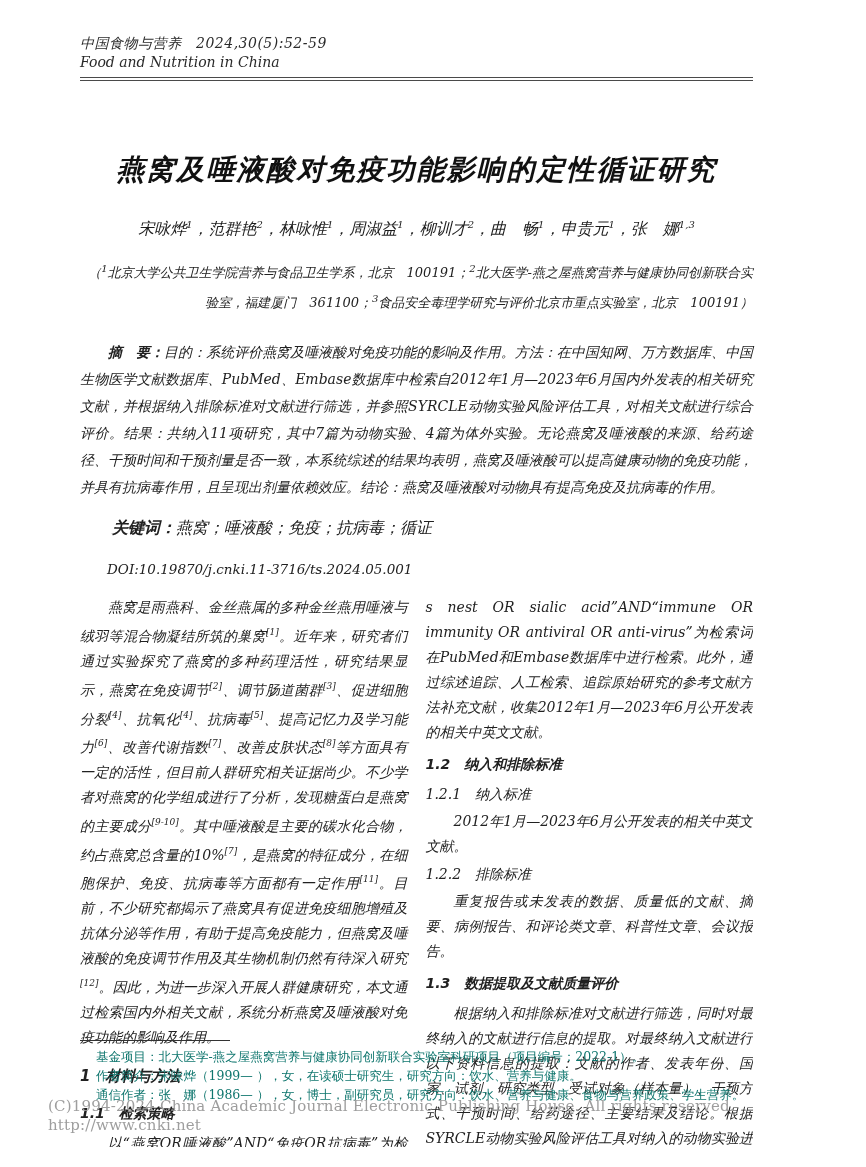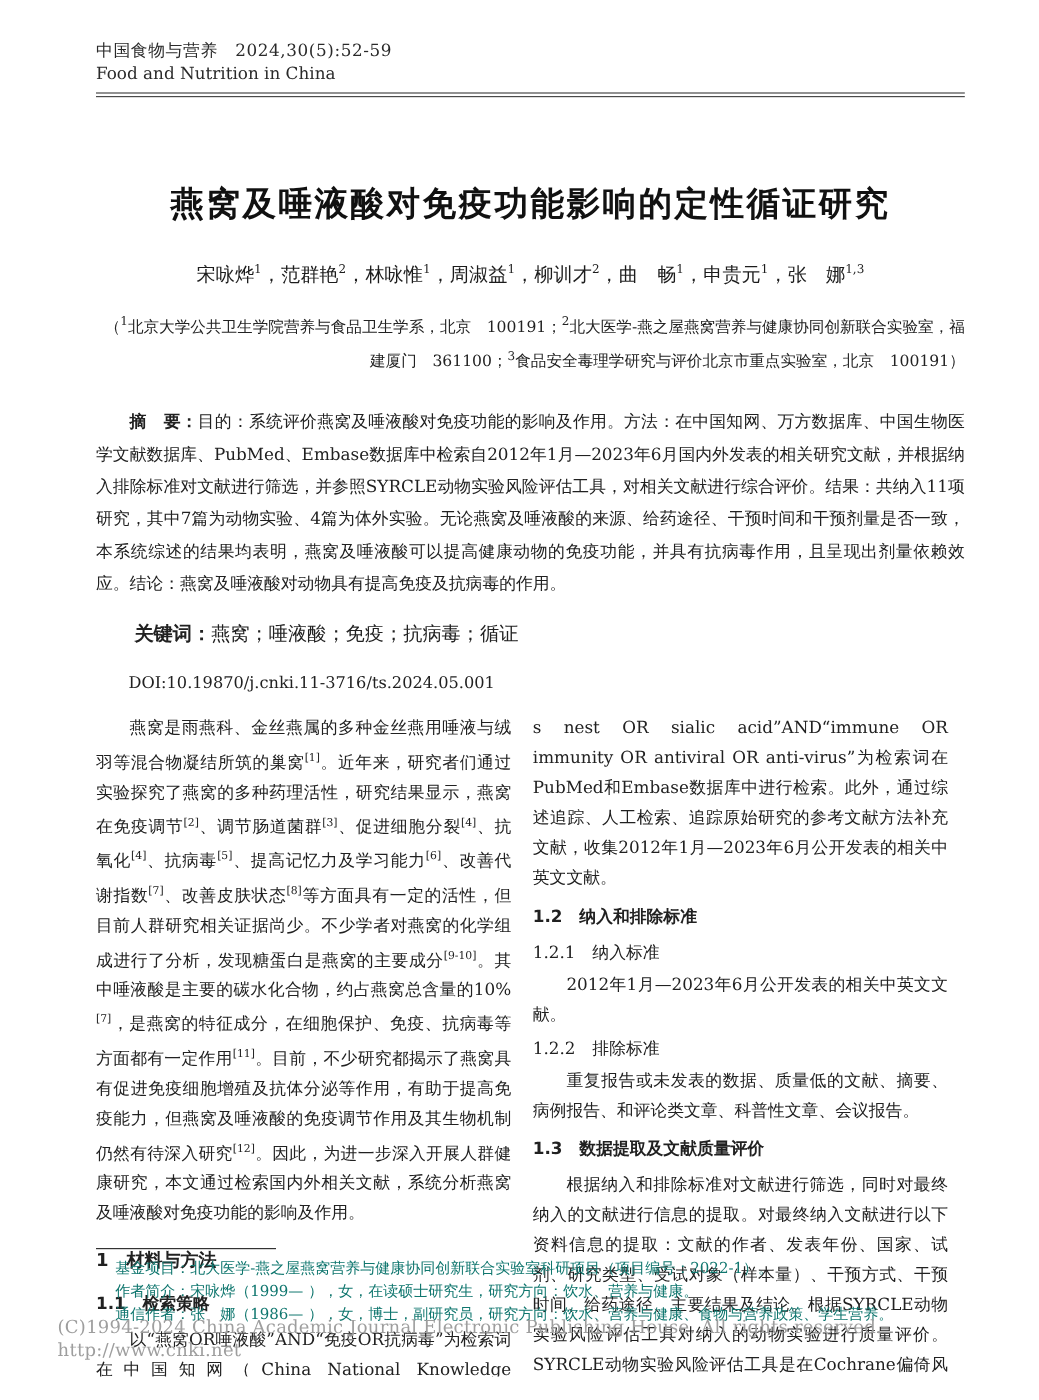--- a/index.html
+++ b/index.html
@@ -5,21 +5,21 @@
   html,body{margin:0;padding:0;background:#ffffff;}
   .page{
     position:relative;
     width:866px;height:1167px;
     margin:0 auto;
     background:#fff;
     overflow:hidden;
     font-family:"DejaVu Serif","Liberation Serif",serif;
     color:#212121;
   }
-  .content{padding:34px 62px 0 80px;}
+  .content{padding:34px 113px 0 80px;font-style:italic;}
   
   .jheader{font-size:14px;line-height:19px;color:#2a2a2a;}
   .jheader .cn{letter-spacing:.5px;}
   .rule-double{height:2px;border-top:1.5px solid #4a4a4a;border-bottom:1.5px solid #4a4a4a;margin-top:5px;}
   
   .title{
     margin-top:70px;text-align:center;
     font-family:"DejaVu Sans","Liberation Sans",sans-serif;
     font-size:28px;font-weight:700;letter-spacing:2px;color:#111;
   }

